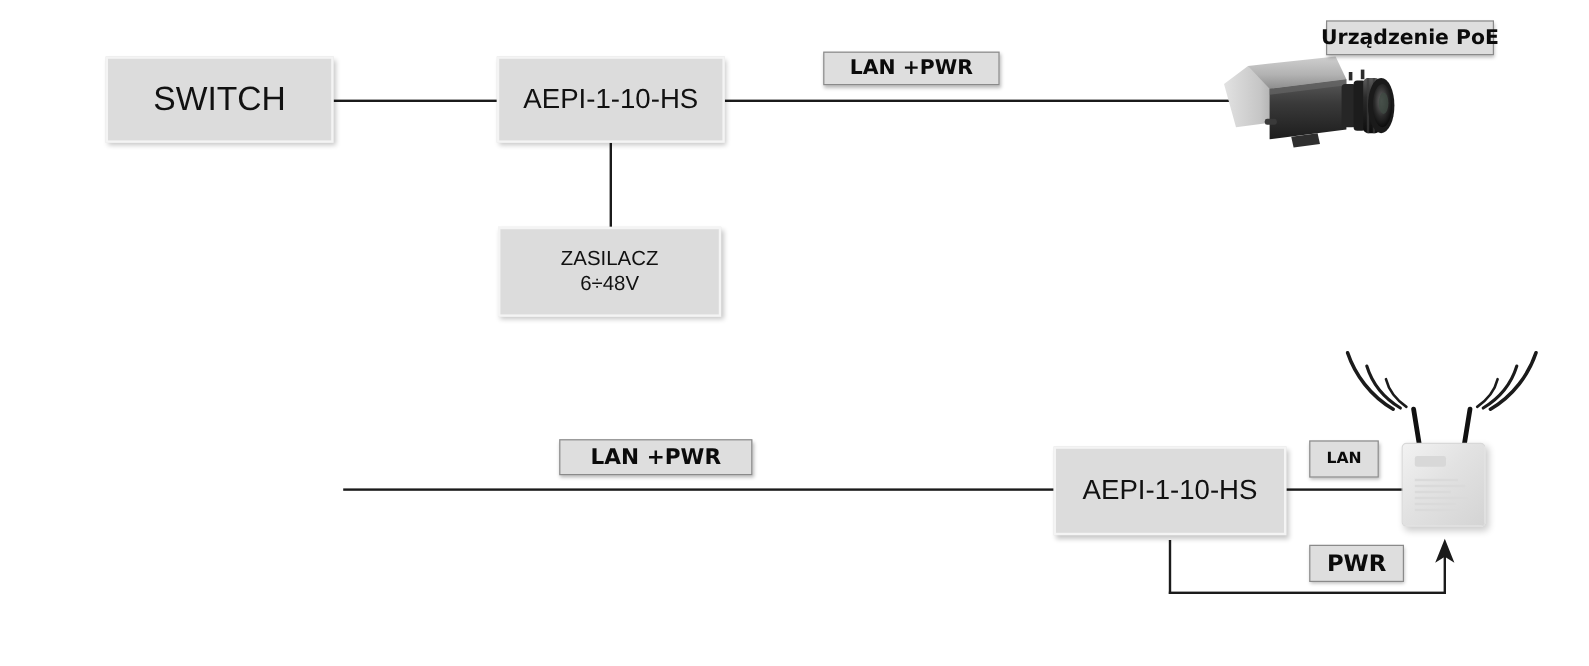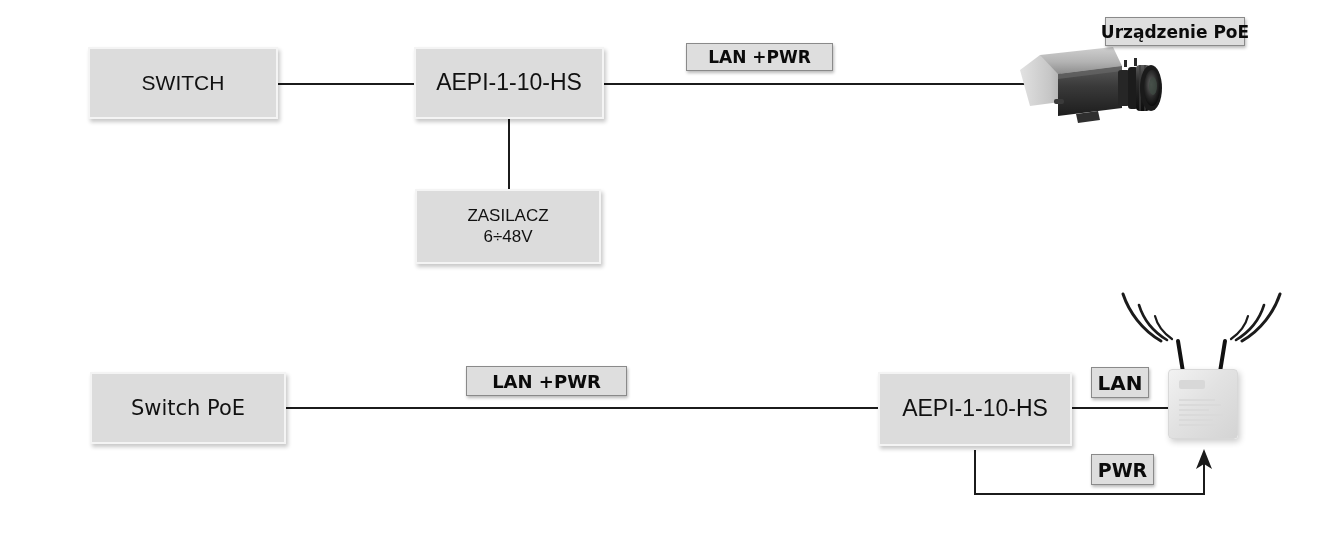--- a/index.html
+++ b/index.html
@@ -106,21 +106,21 @@
 <body>
 
 <div id="canvas">
 
   <div class="hline" style="left:276px; top:83px; width:140px;"></div>
 
   <div class="hline" style="left:602px; top:83px; width:440px;"></div>
 
   <div class="vline" style="left:508px; top:116px; height:74px;"></div>
 
-  <div class="devbox f-arial" style="left:88px; top:47px; width:190px; height:72px; font-size:21px;">
+  <div class="devbox f-arial" style="left:88px; top:47px; width:190px; height:72px; font-size:28px;">
     <span class="ln">SWITCH</span>
   </div>
 
   <div class="devbox f-arial" style="left:414px; top:47px; width:190px; height:72px; font-size:23px;">
     <span class="ln">AEPI-1-10-HS</span>
   </div>
 
   <div class="devbox f-arial" style="left:415px; top:189px; width:186px; height:75px; font-size:17px;">
     <span class="ln">ZASILACZ</span>
     <span class="ln">6÷48V</span>
@@ -210,37 +210,34 @@
 
     <path d="M1172,339 C1162,332 1157,324 1155,316" stroke="#1b1b1b" stroke-width="2.2" fill="none" stroke-linecap="round"></path>
     <path d="M1167,340 C1152,331 1143,318 1139,305" stroke="#1b1b1b" stroke-width="2.6" fill="none" stroke-linecap="round"></path>
     <path d="M1161,341 C1142,330 1129,312 1123,294" stroke="#1b1b1b" stroke-width="3" fill="none" stroke-linecap="round"></path>
 
     <path d="M1231,339 C1241,332 1246,324 1248,316" stroke="#1b1b1b" stroke-width="2.2" fill="none" stroke-linecap="round"></path>
     <path d="M1236,340 C1251,331 1260,318 1264,305" stroke="#1b1b1b" stroke-width="2.6" fill="none" stroke-linecap="round"></path>
     <path d="M1242,341 C1261,330 1274,312 1280,294" stroke="#1b1b1b" stroke-width="3" fill="none" stroke-linecap="round"></path>
   </svg>
 
-  <div class="devbox f-dejavu" style="left:90px; top:372px; width:196px; height:72px; font-size:21px;">
-    <span class="ln">Switch PoE</span>
-  </div>
 
   <div class="devbox f-arial" style="left:878px; top:372px; width:194px; height:74px; font-size:23px;">
     <span class="ln">AEPI-1-10-HS</span>
   </div>
 
   <div class="tag f-dejavu" style="left:466px; top:366px; width:161px; height:30px; font-size:18px;">
     <span>LAN +PWR</span>
   </div>
 
-  <div class="tag f-dejavu" style="left:1091px; top:367px; width:58px; height:31px; font-size:20px;">
+  <div class="tag f-dejavu" style="left:1091px; top:367px; width:58px; height:31px; font-size:13px;">
     <span>LAN</span>
   </div>
 
-  <div class="tag f-dejavu" style="left:1091px; top:454px; width:63px; height:31px; font-size:19px;">
+  <div class="tag f-dejavu" style="left:1091px; top:454px; width:79px; height:31px; font-size:19px;">
     <span>PWR</span>
   </div>
 
   <div class="ap-body" style="left:1168px; top:369px; width:70px; height:70px;">
     <div class="ap-led" style="left:10px; top:10px; width:26px; height:9px;"></div>
     <div class="ap-stripe" style="left:10px; top:29px; width:36px;"></div>
     <div class="ap-stripe" style="left:10px; top:34px; width:42px;"></div>
     <div class="ap-stripe" style="left:10px; top:39px; width:30px;"></div>
     <div class="ap-stripe" style="left:10px; top:44px; width:44px;"></div>
     <div class="ap-stripe" style="left:10px; top:49px; width:34px;"></div>

